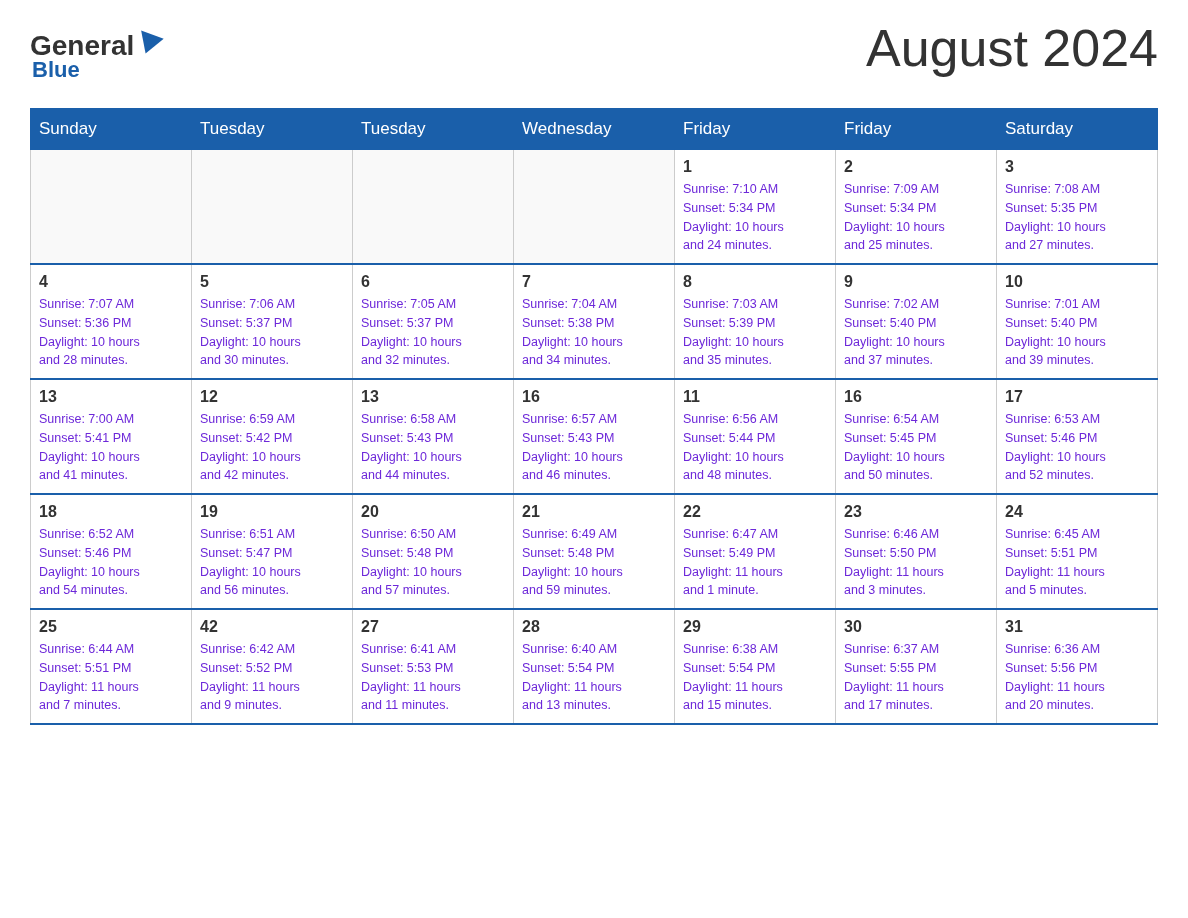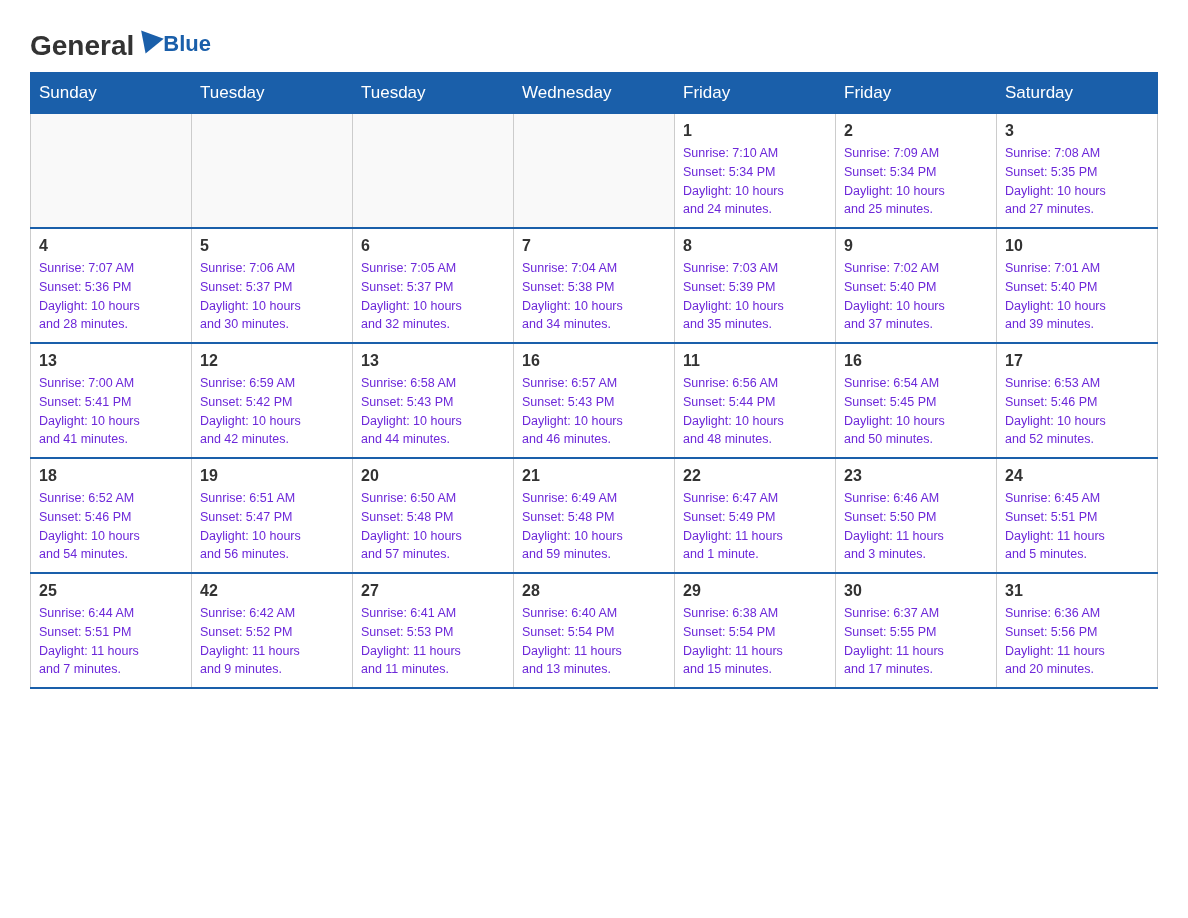--- a/index.html
+++ b/index.html
@@ -11,22 +11,22 @@
       min-height: 918px;
     }
     .header-area {
       display: flex;
       justify-content: space-between;
       align-items: flex-start;
       margin-bottom: 10px;
     }
     .logo {
       display: flex;
-      flex-direction: row;
-      align-items: center;
+      flex-direction: column;
+      align-items: flex-start;
       margin-top: 10px;
     }
     .logo-text {
       display: flex;
       align-items: center;
     }
     .logo-general {
       font-size: 28px;
       font-weight: bold;
       color: #333;
@@ -60,21 +60,21 @@
       line-height: 1.1;
     }
     .location-title {
       font-size: 22px;
       color: #333;
       font-weight: normal;
     }
     .calendar-table {
       width: 100%;
       border-collapse: collapse;
-      margin-top: 10px;
+      margin-top: 25px;
     }
     .calendar-table thead tr {
       background-color: #1a5faa;
     }
     .calendar-table thead th {
       color: #fff;
       padding: 10px 8px;
       font-size: 17px;
       font-weight: normal;
       text-align: left;
@@ -113,20 +113,21 @@
 
 <div class="header-area">
   <div class="logo">
     <div class="logo-text">
       <span class="logo-general">General</span>
       <span class="logo-triangle"></span>
     </div>
     <div class="logo-blue-line">Blue</div>
   </div>
   <div class="title-area">
+    <div class="month-title">August 2024</div>
   </div>
 </div>
 
 <table class="calendar-table">
   <thead>
     <tr>
     <th>Sunday</th>
         <th>Tuesday</th>
         <th>Tuesday</th>
         <th>Wednesday</th>

